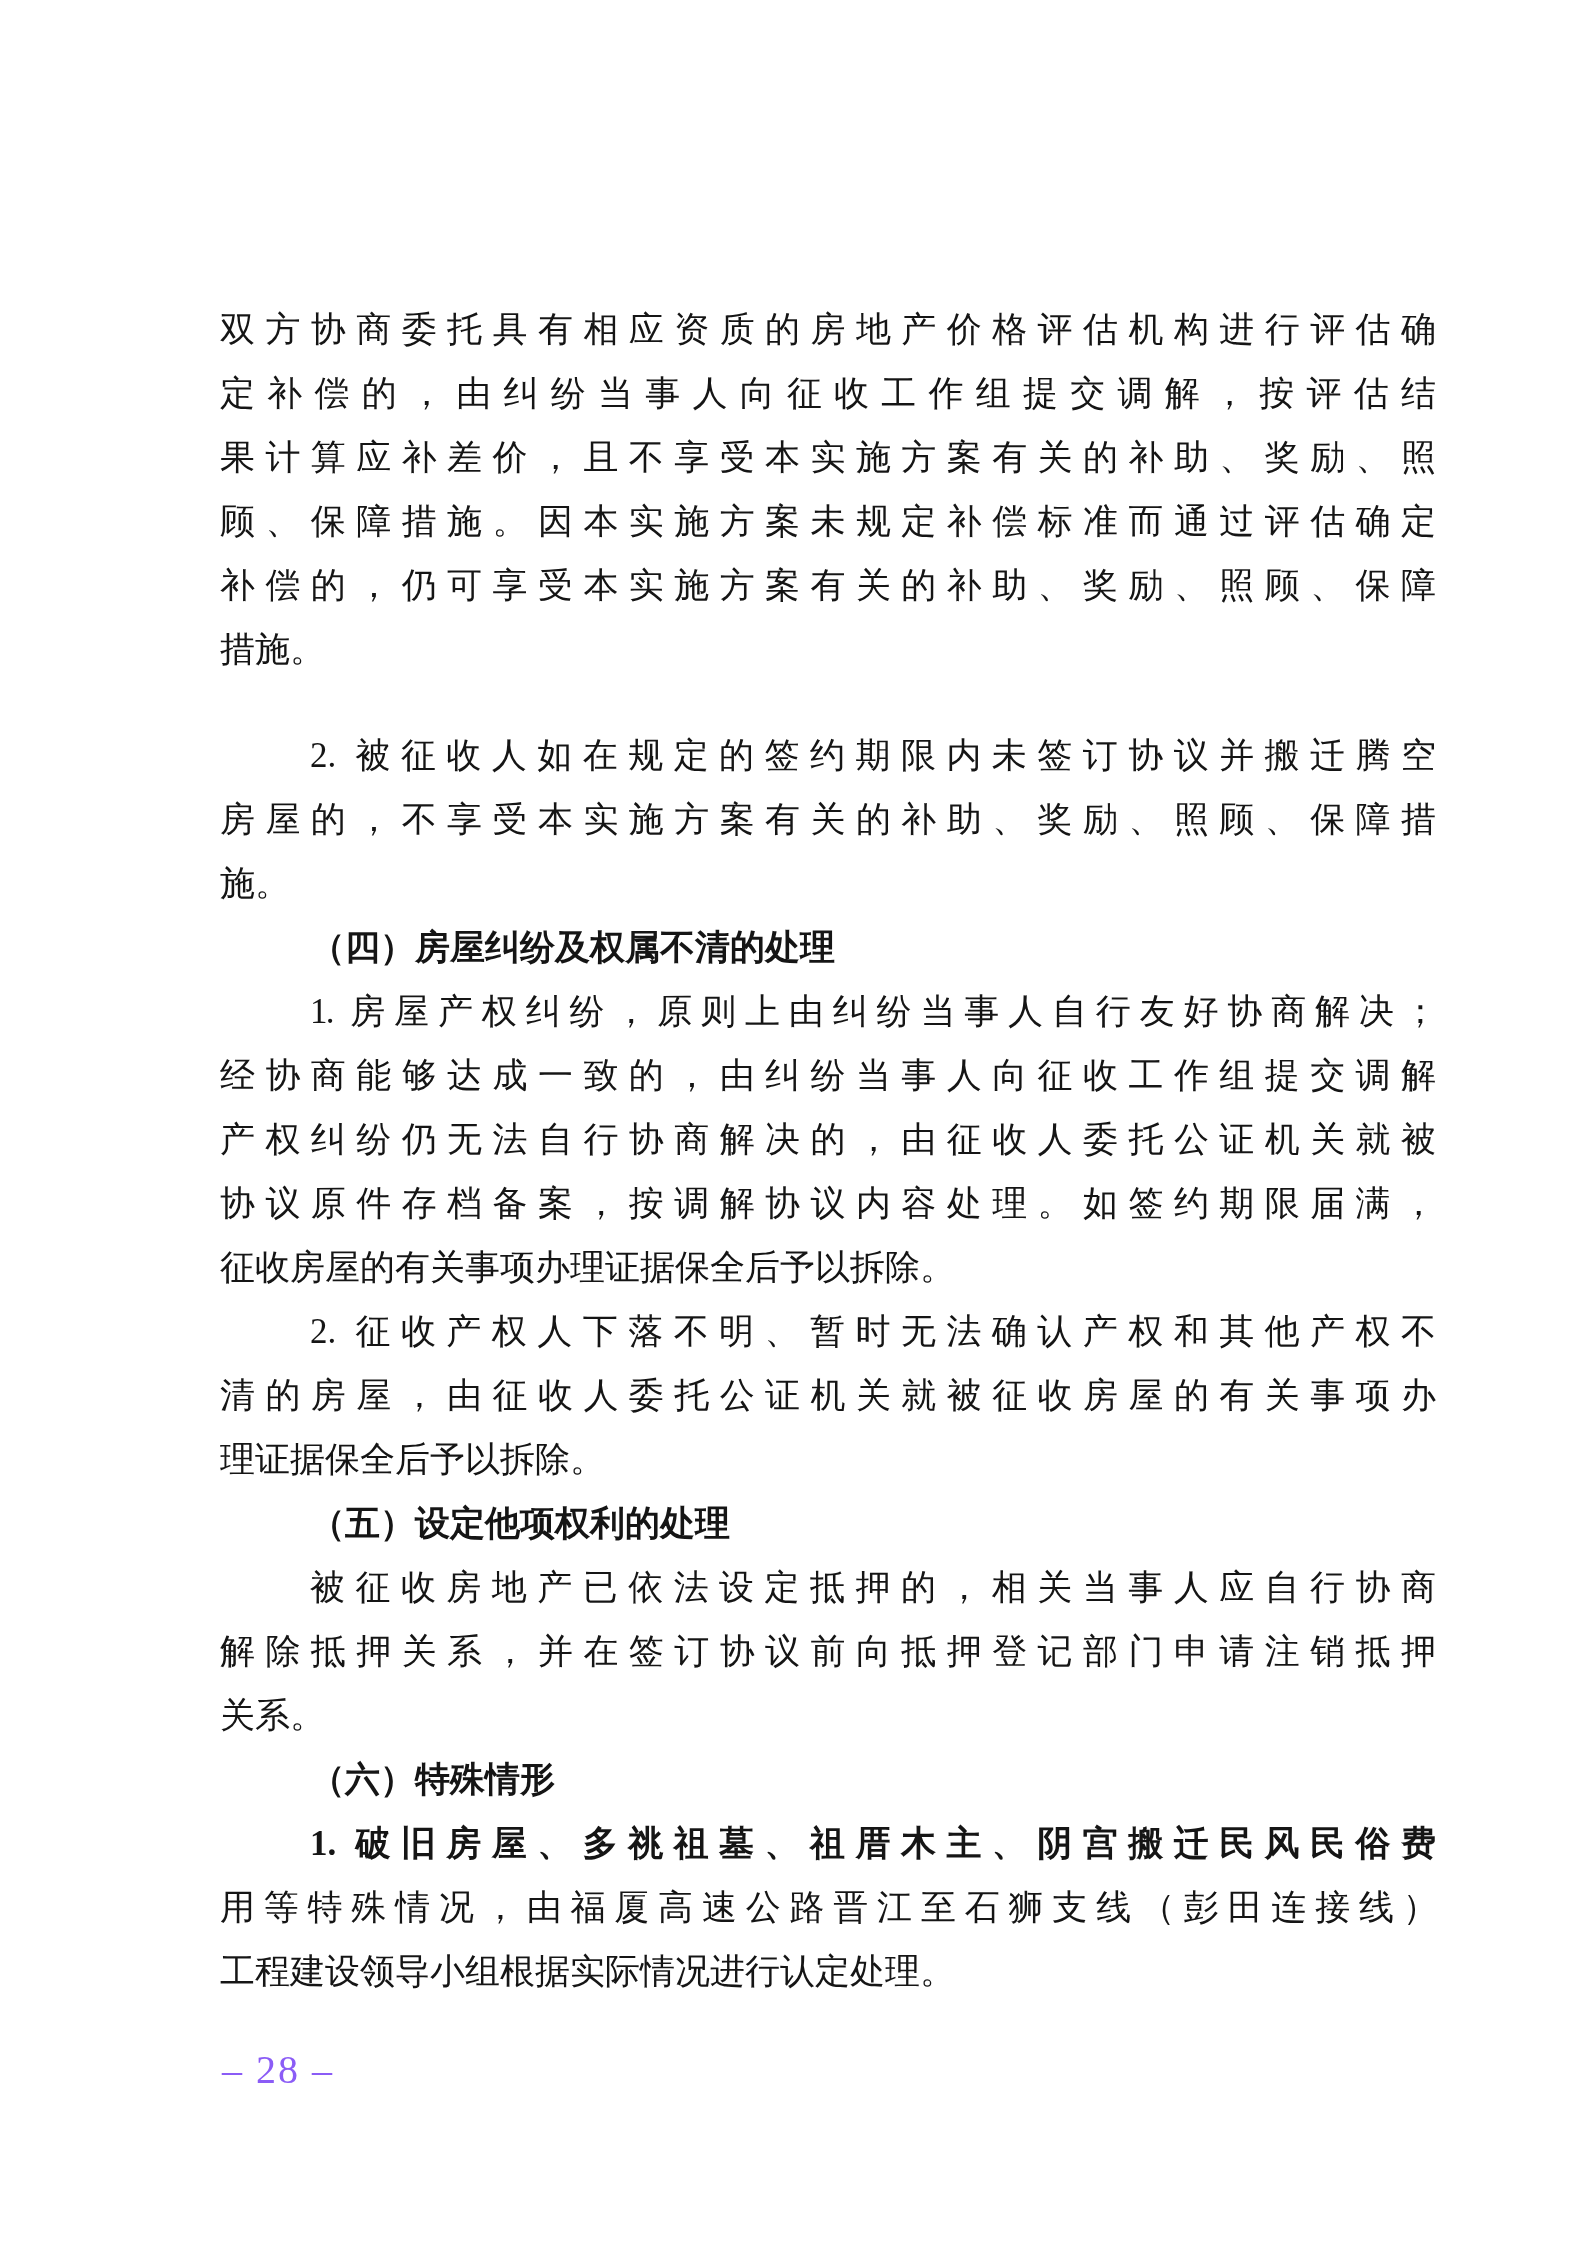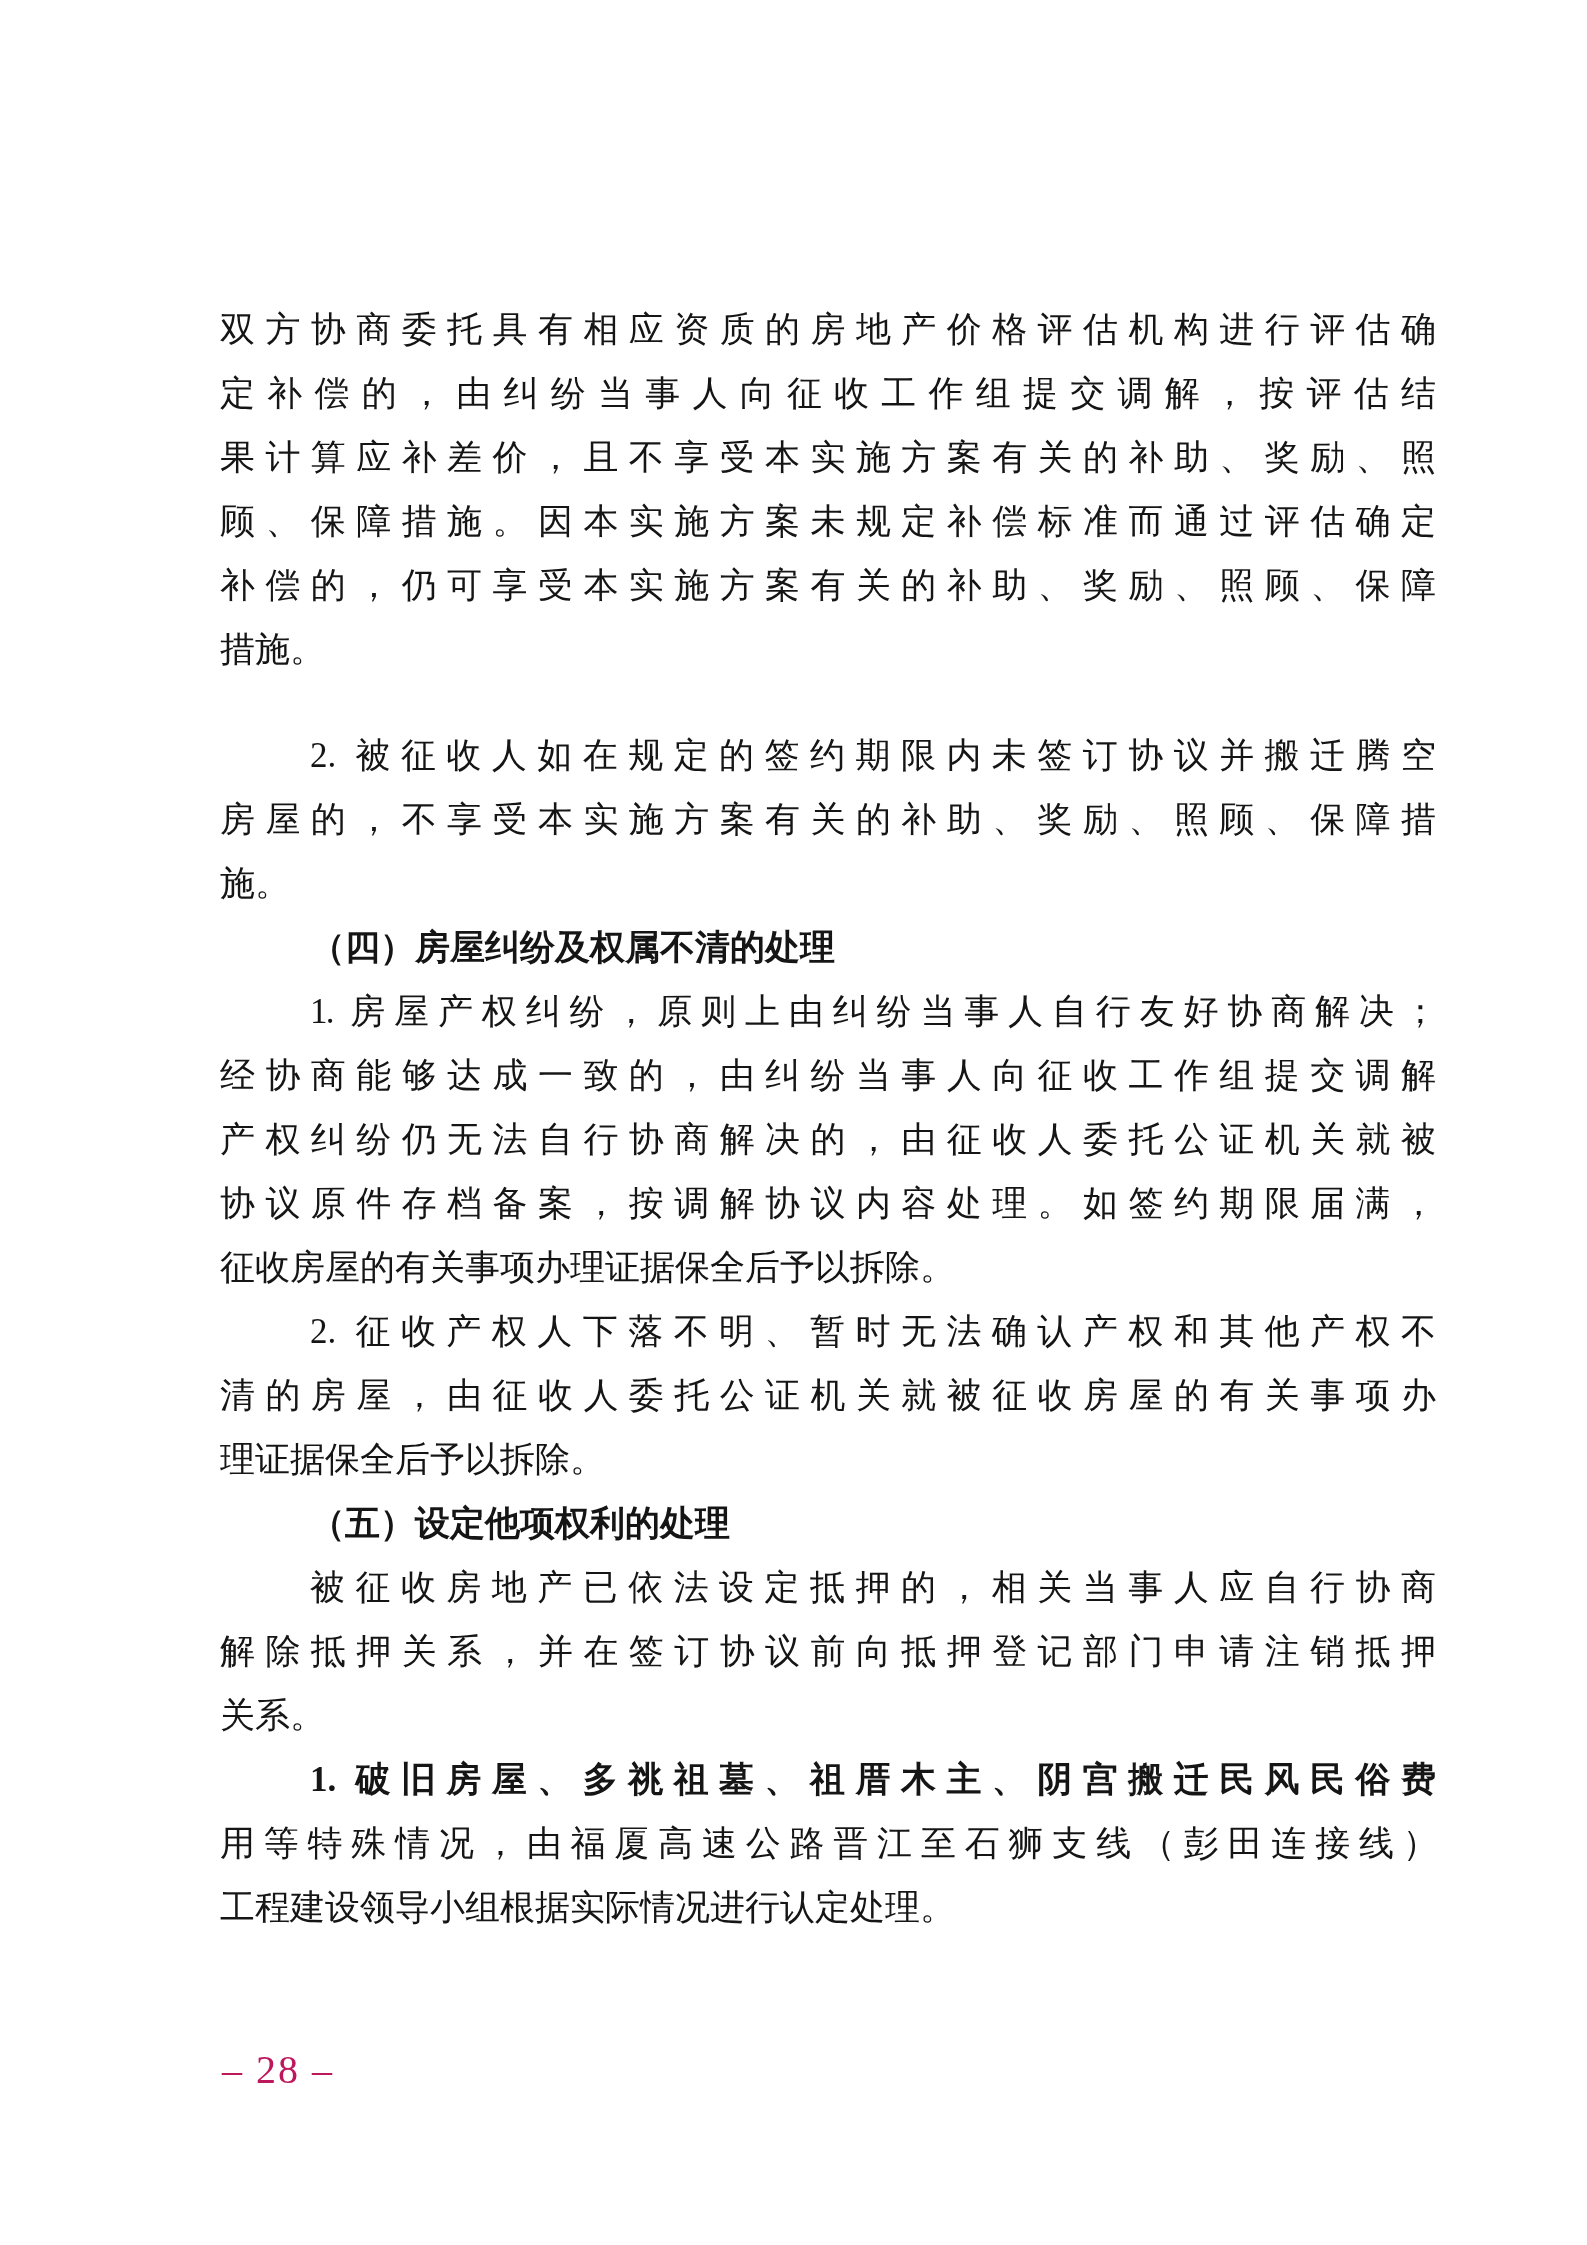--- a/index.html
+++ b/index.html
@@ -41,21 +41,21 @@
   .line.heading {
     font-weight: bold;
   }
   .page-number {
     position: absolute;
     left: 222px;
     top: 2048px;
     font-size: 40px;
     line-height: 44px;
     letter-spacing: 2px;
-    color: #be185d;
+    color: #8b5cf6;
   }
 </style>
 </head>
 <body>
 
 <div class="page">
   <div class="doc-body">
       <div class="line justify">双方协商委托具有相应资质的房地产价格评估机构进行评估确</div>
       <div class="line justify">定补偿的，由纠纷当事人向征收工作组提交调解，按评估结</div>
       <div class="line justify">果计算应补差价，且不享受本实施方案有关的补助、奖励、照</div>
@@ -71,18 +71,19 @@
       <div class="line justify">产权纠纷仍无法自行协商解决的，由征收人委托公证机关就被</div>
       <div class="line justify">协议原件存档备案，按调解协议内容处理。如签约期限届满，</div>
       <div class="line">征收房屋的有关事项办理证据保全后予以拆除。</div>
       <div class="line justify" style="text-indent: 90px;">2. 征收产权人下落不明、暂时无法确认产权和其他产权不</div>
       <div class="line justify">清的房屋，由征收人委托公证机关就被征收房屋的有关事项办</div>
       <div class="line">理证据保全后予以拆除。</div>
       <div class="line heading" style="text-indent: 90px;">（五）设定他项权利的处理</div>
       <div class="line justify" style="text-indent: 90px;">被征收房地产已依法设定抵押的，相关当事人应自行协商</div>
       <div class="line justify">解除抵押关系，并在签订协议前向抵押登记部门申请注销抵押</div>
       <div class="line">关系。</div>
+      <div class="line heading" style="text-indent: 90px;">（六）特殊情形</div>
       <div class="line justify" style="text-indent: 90px; font-weight: bold;">1. 破旧房屋、多祧祖墓、祖厝木主、阴宫搬迁民风民俗费</div>
       <div class="line justify tight">用等特殊情况，由福厦高速公路晋江至石狮支线（彭田连接线）</div>
       <div class="line">工程建设领导小组根据实际情况进行认定处理。</div>
     </div>
   <div class="page-number">– 28 –</div>
 </div>
 
 </body></html>

